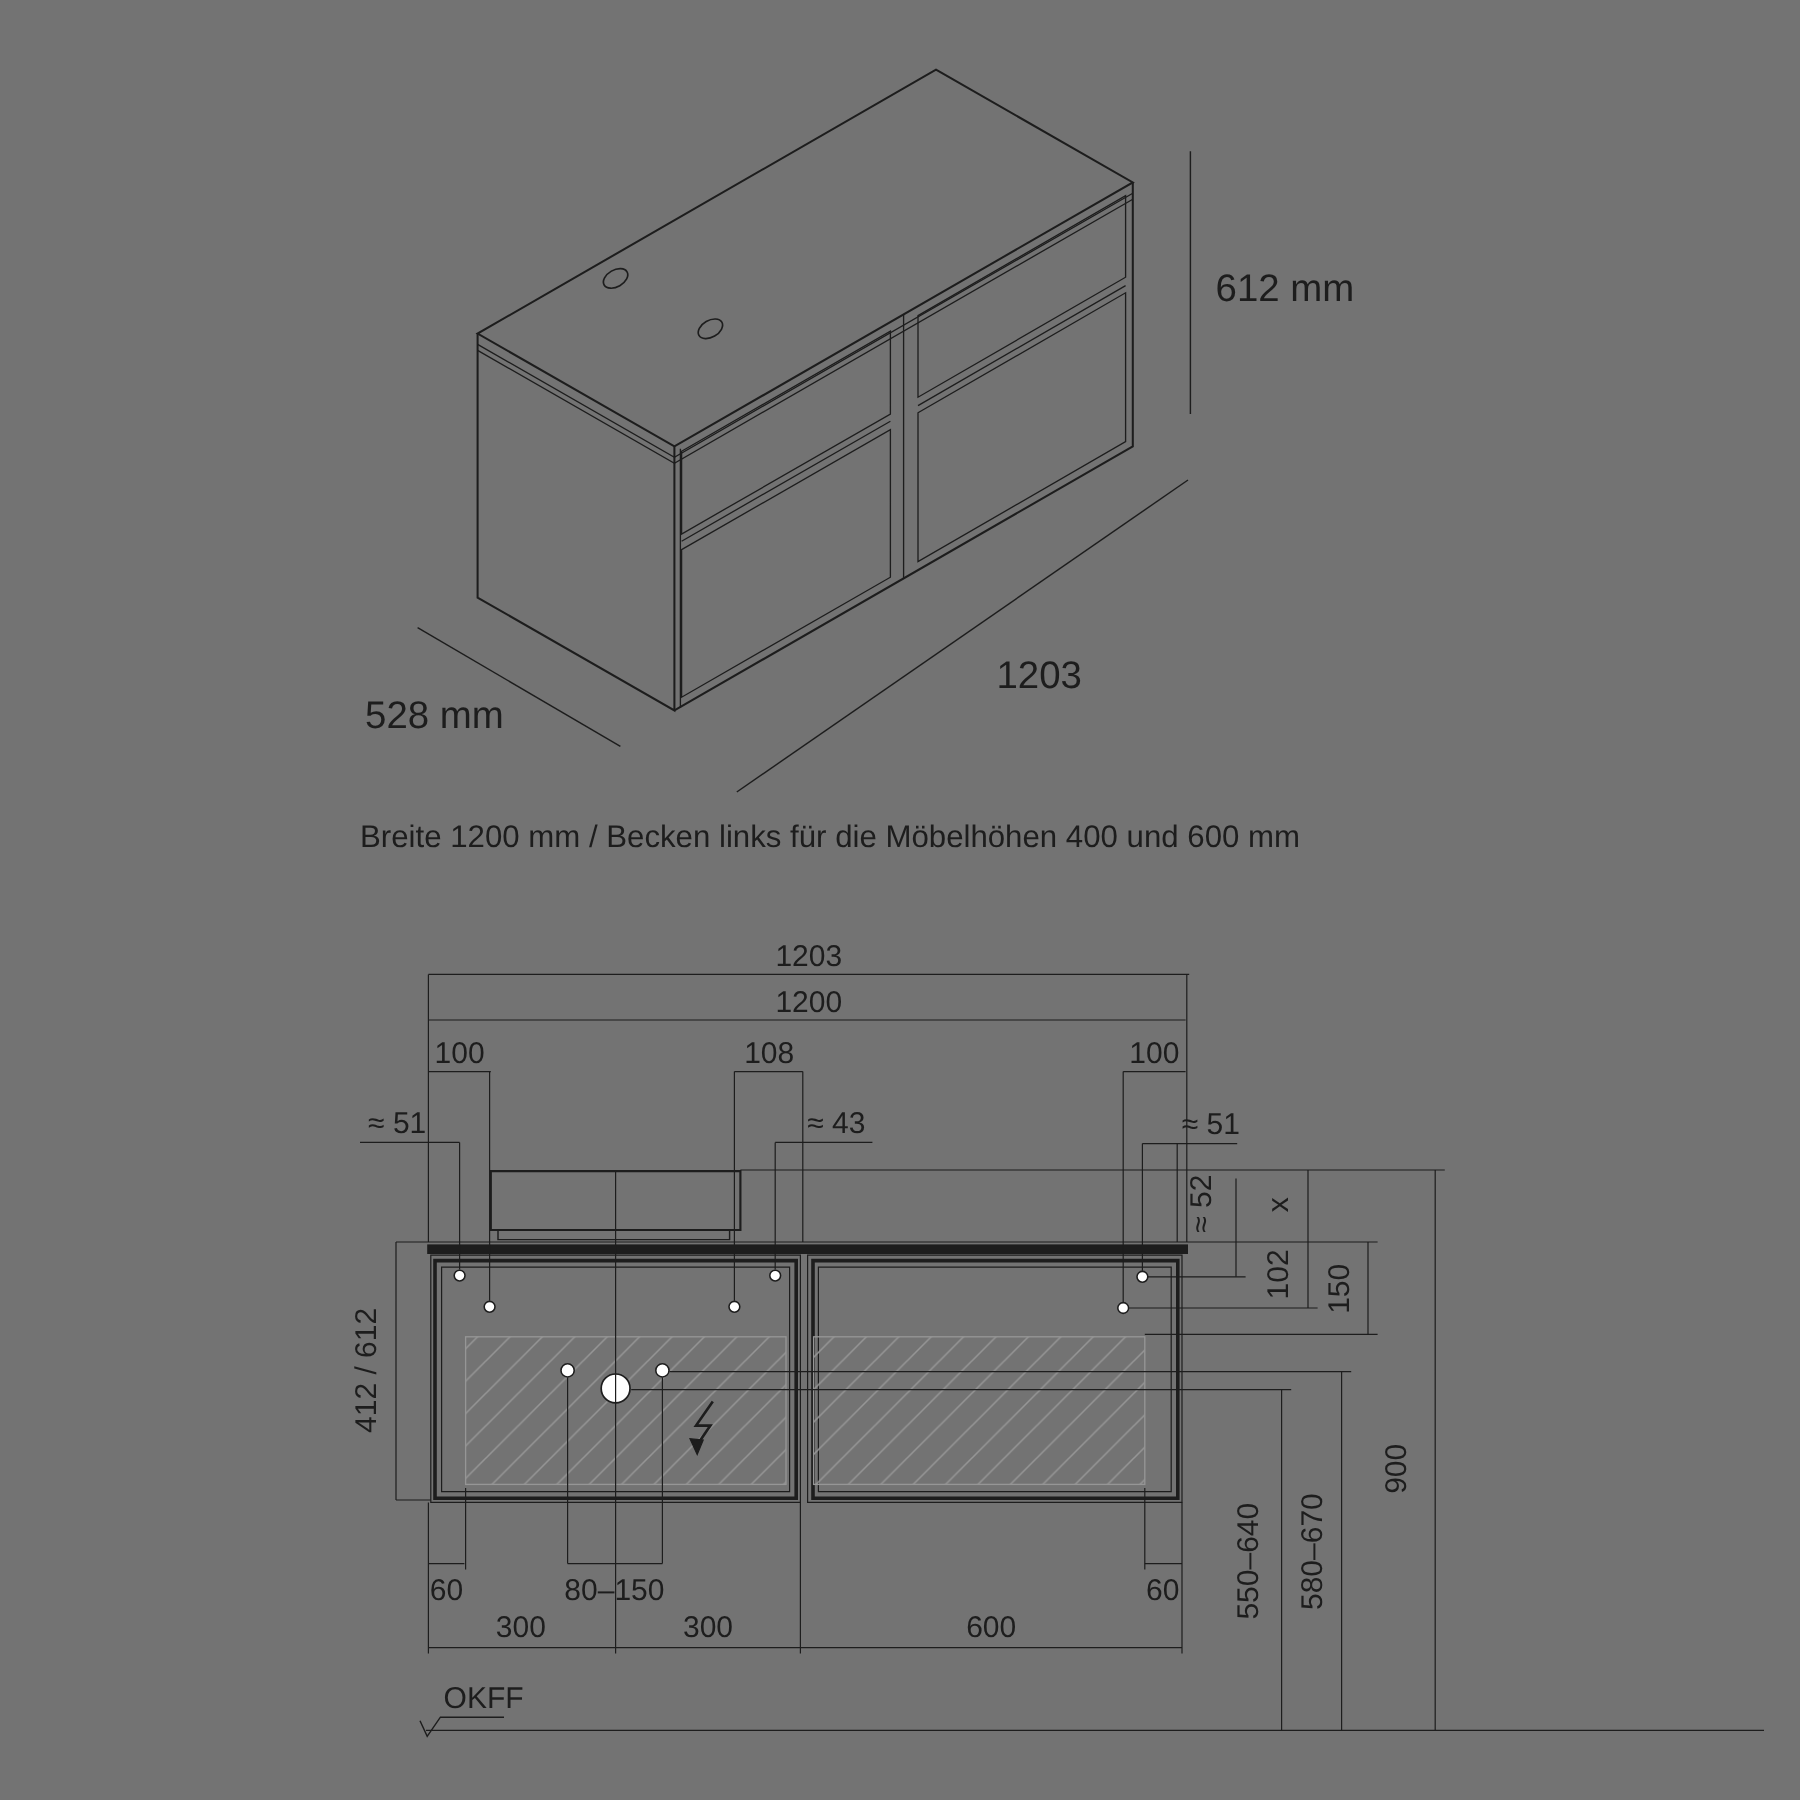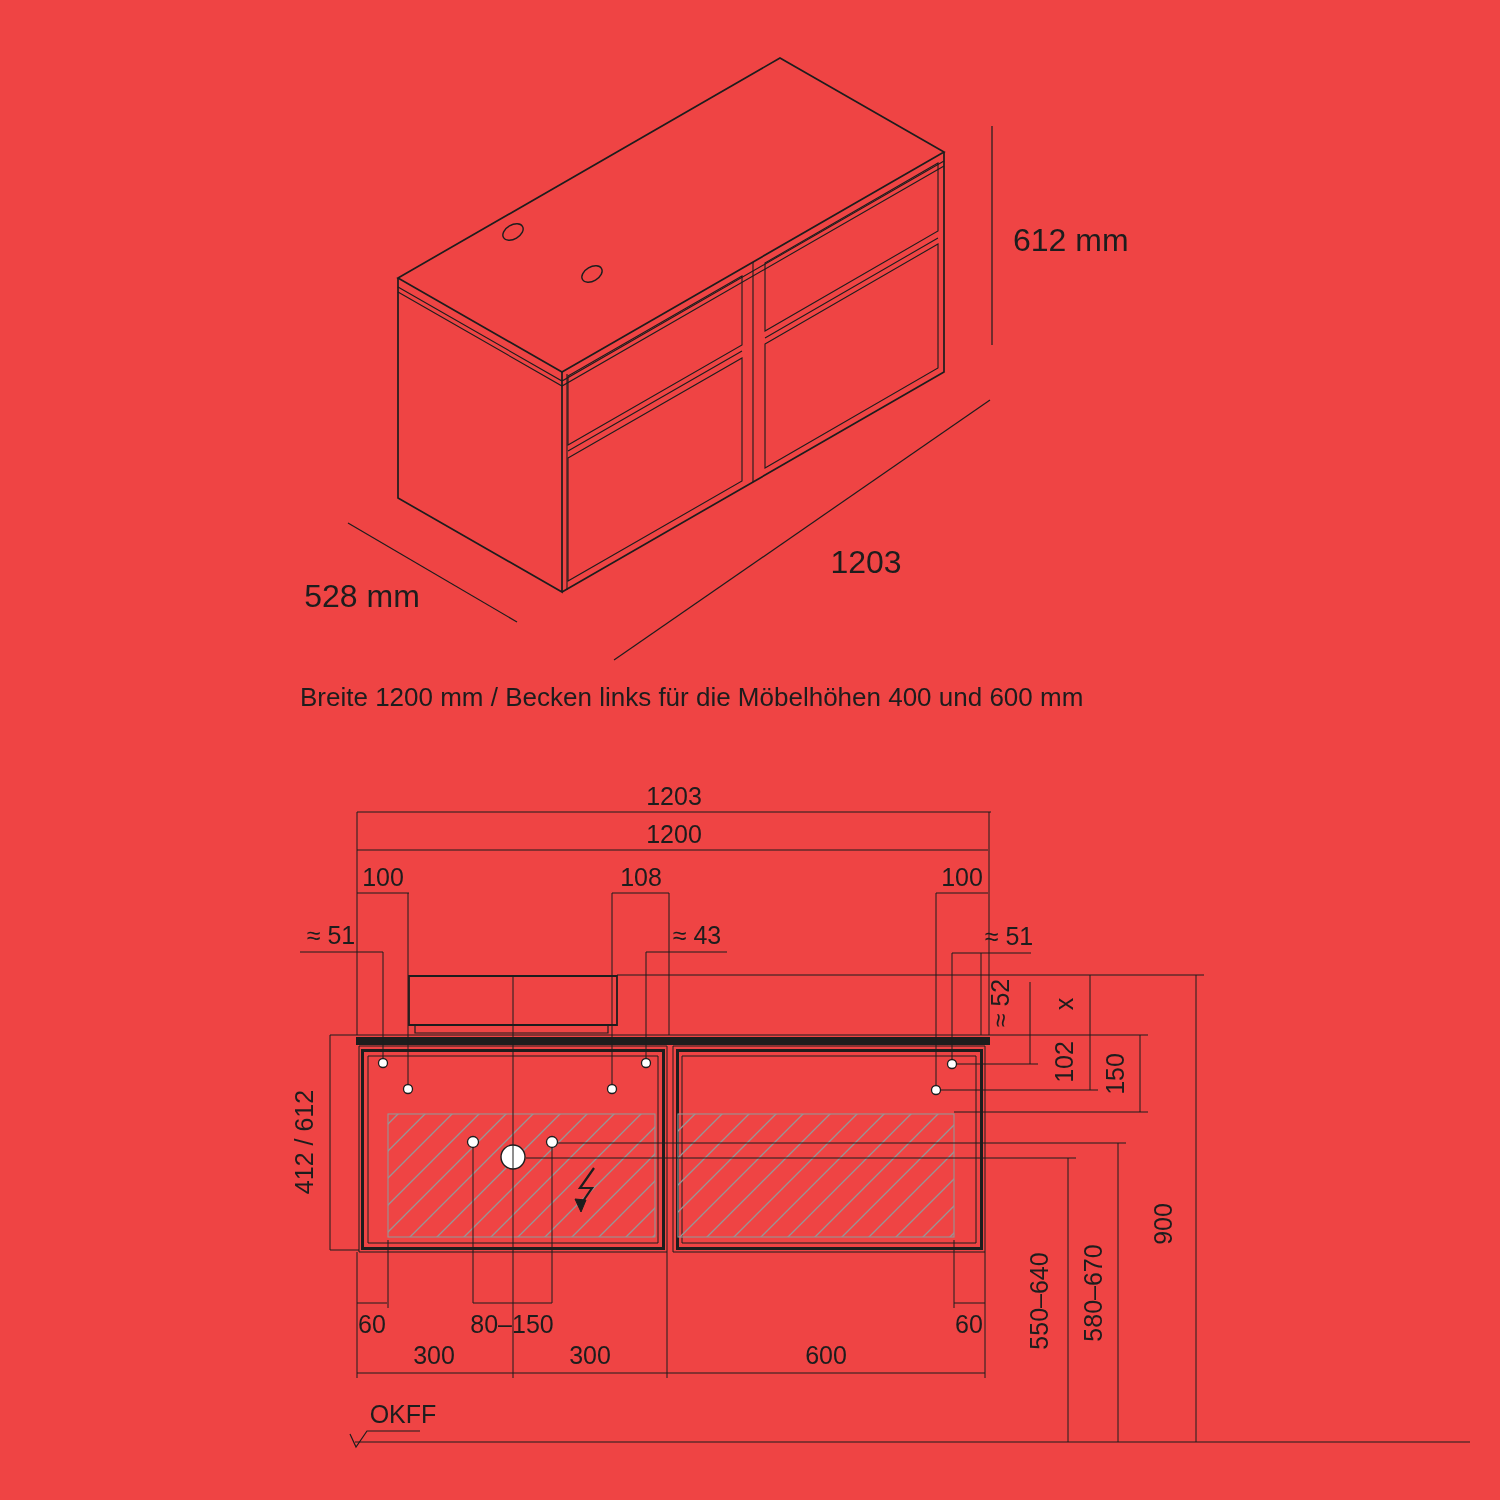--- a/index.html
+++ b/index.html
@@ -1,16 +1,16 @@
 <!DOCTYPE html>
 <html><head>
 <meta charset="utf-8">
 <style>
   html,body{margin:0;padding:0;background:#ffffff;}
-  #stage{width:1500px;height:1500px;position:relative;background:#ef4444;}
+  #stage{width:1500px;height:1500px;position:relative;background:#737373;}
   svg{display:block;}
   text{font-family:"Liberation Sans","DejaVu Sans",sans-serif;fill:#1d1d1d;}
   .dimtxt{font-size:25px;}
   .isotxt{font-size:32px;}
   .cap{font-size:26px;}
 </style>
 </head>
 <body>
 
 <div id="stage">

